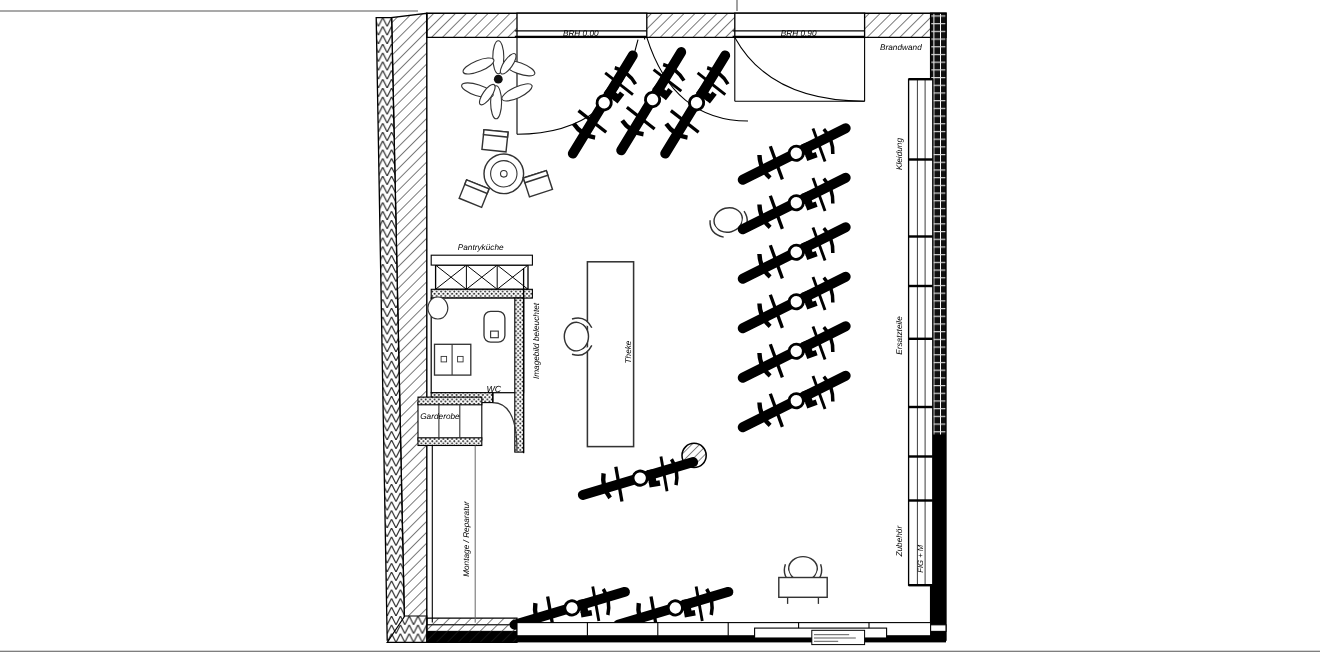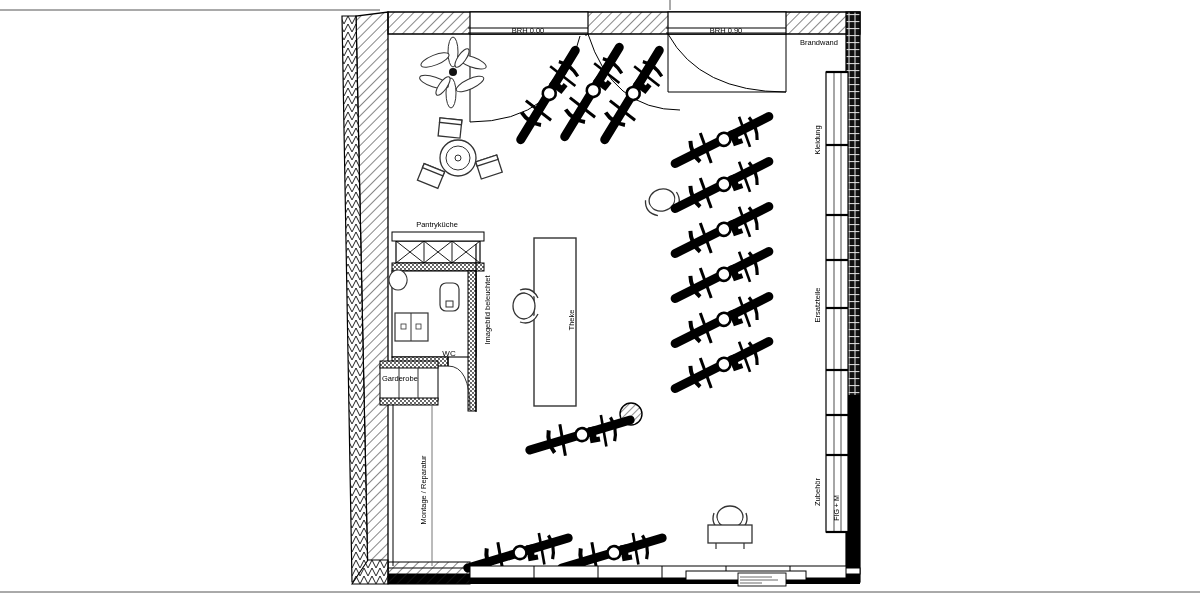--- a/index.html
+++ b/index.html
@@ -1,17 +1,17 @@
 <!DOCTYPE html>
 <html><head>
 <meta charset="utf-8">
 <style>
   html,body{margin:0;padding:0;background:#ffffff;}
   body{width:1200px;height:600px;overflow:hidden;font-family:"Liberation Sans",sans-serif;}
-  #stage{position:relative;width:1200px;height:600px;background:#ffffff;}
+  #stage{position:relative;width:1200px;height:600px;background:#ffffff;font-style:italic;}
   svg{display:block;}
   .lbl{font-family:"Liberation Sans",sans-serif;fill:#000;}
 </style>
 </head>
 <body>
 
 <div id="stage">
 <svg width="1200" height="600" viewBox="0 0 1200 600">
   <defs>
     <pattern id="hatch45" width="7" height="7" patternTransform="rotate(45)" patternUnits="userSpaceOnUse">

